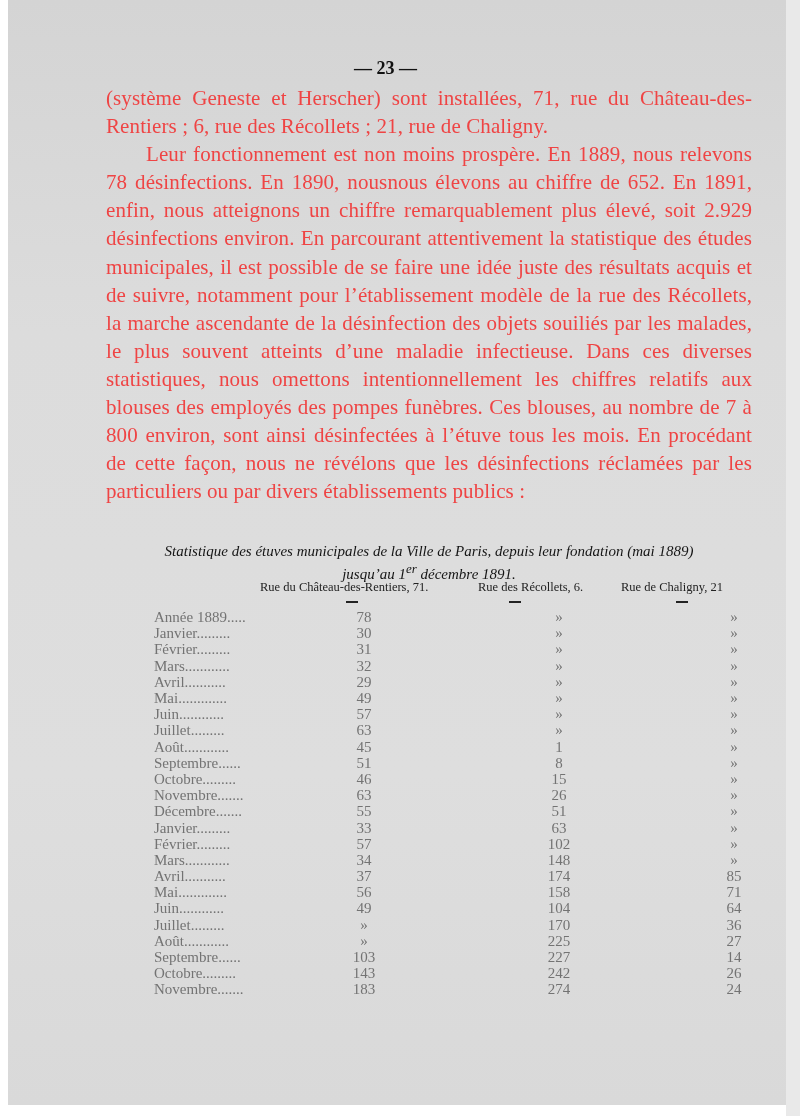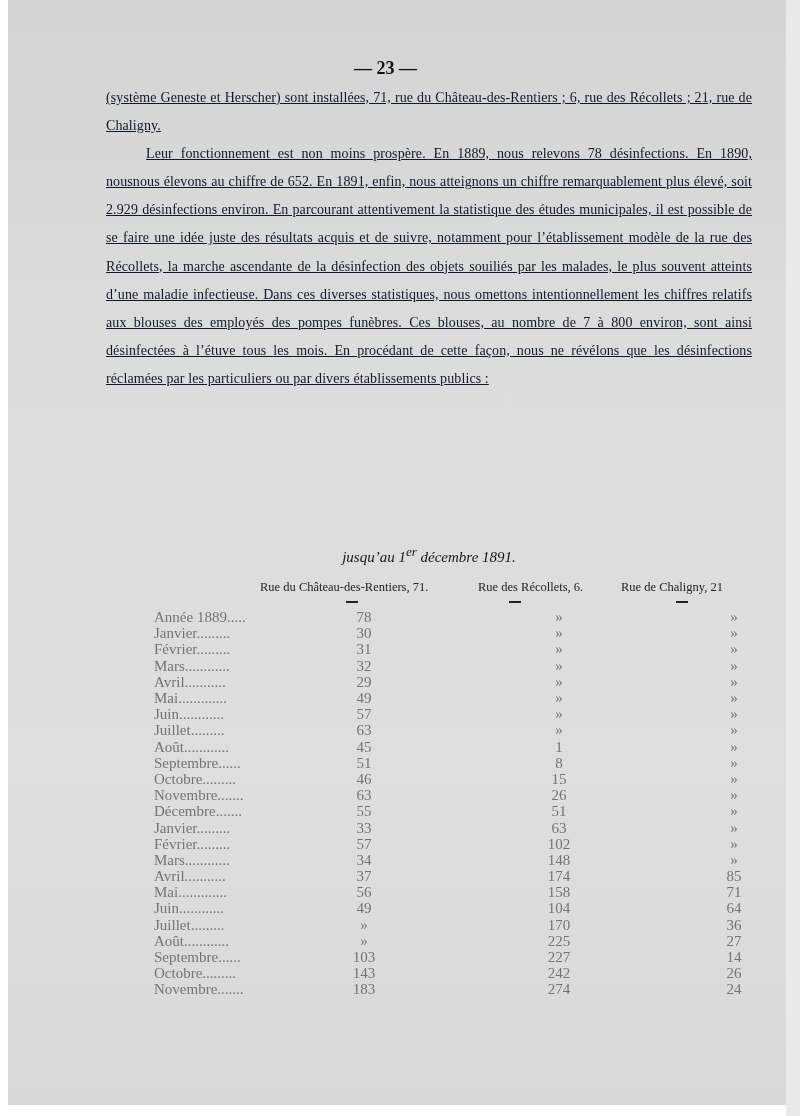--- a/index.html
+++ b/index.html
@@ -17,22 +17,22 @@
   }
   .bottom-left-white {
     position: absolute; left: 0; top: 1105px; width: 400px; height: 11px; background: #fff;
   }
   .pageno {
     position: absolute; top: 58px; left: 0; width: 771px; text-align: center;
     font-family: "Liberation Serif", serif; font-weight: bold; font-size: 18px; color: #111;
   }
   .body-text {
     position: absolute; left: 106px; top: 84px; width: 646px;
-    font-family: "Liberation Serif", serif; font-size: 14px; line-height: 28.1px;
-    color: #0f172a; text-align: justify; letter-spacing: 0.1px; text-decoration: underline;
+    font-family: "Liberation Serif", serif; font-size: 21px; line-height: 28.1px;
+    color: #ef4444; text-align: justify; letter-spacing: 0.1px;
   }
   .body-text p { margin: 0; }
   .body-text p.indent { text-indent: 40px; }
   .caption {
     position: absolute; left: 106px; top: 543px; width: 646px; text-align: center;
     font-family: "Liberation Serif", serif; font-style: italic; font-size: 15px; line-height: 17px; color: #151515;
   }
   .caption sup { font-size: 13px; }
   .col-headers { position: absolute; top: 580px; left: 0; width: 800px; font-family: "Liberation Serif", serif; font-size: 12.5px; color: #222; }
   .col-headers span { position: absolute; white-space: nowrap; }
@@ -57,20 +57,21 @@
 <div class="bottom-left-white"></div>
 
 <div class="pageno">— 23 —</div>
 
 <div class="body-text">
   <p>(système Geneste et Herscher) sont installées, 71, rue du Château-des-Rentiers ; 6, rue des Récollets ; 21, rue de Chaligny.</p>
   <p class="indent">Leur fonctionnement est non moins prospère. En 1889, nous relevons 78 désinfections. En 1890, nousnous élevons au chiffre de 652. En 1891, enfin, nous atteignons un chiffre remarquablement plus élevé, soit 2.929 désinfections environ. En parcourant attentivement la statistique des études municipales, il est possible de se faire une idée juste des résultats acquis et de suivre, notamment pour l’établissement modèle de la rue des Récollets, la marche ascendante de la désinfection des objets souiliés par les malades, le plus souvent atteints d’une maladie infectieuse. Dans ces diverses statistiques, nous omettons intentionnellement les chiffres relatifs aux blouses des employés des pompes funèbres. Ces blouses, au nombre de 7 à 800 environ, sont ainsi désinfectées à l’étuve tous les mois. En procédant de cette façon, nous ne révélons que les désinfections réclamées par les particuliers ou par divers établissements publics :</p>
 </div>
 
 <div class="caption">
+  <div>Statistique des étuves municipales de la Ville de Paris, depuis leur fondation (mai 1889)</div>
   <div><span>jusqu’au 1</span><sup>er</sup><span> décembre 1891.</span></div>
 </div>
 
 <div class="col-headers">
   <span style="left:260px">Rue du Château-des-Rentiers, 71.</span>
   <span style="left:478px">Rue des Récollets, 6.</span>
   <span style="left:621px">Rue de Chaligny, 21</span>
 </div>
 <div class="dash" style="left:346px"></div>
 <div class="dash" style="left:509px"></div>

